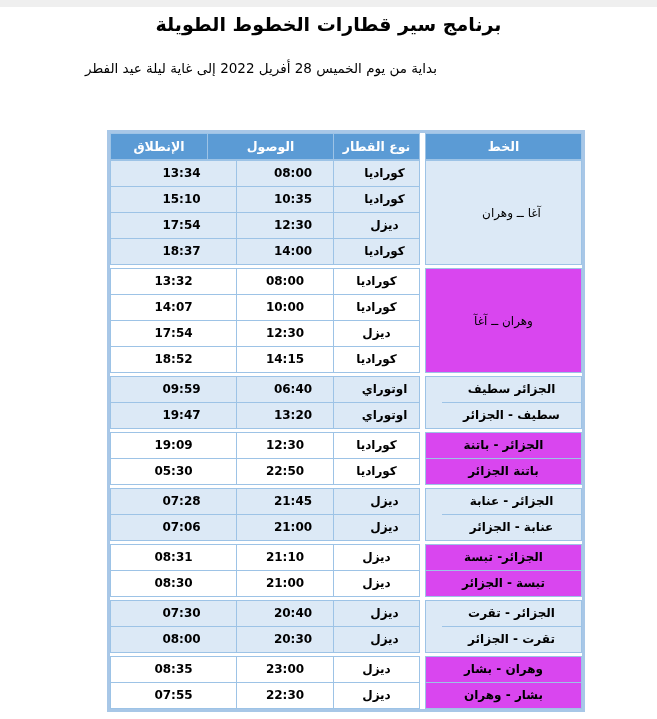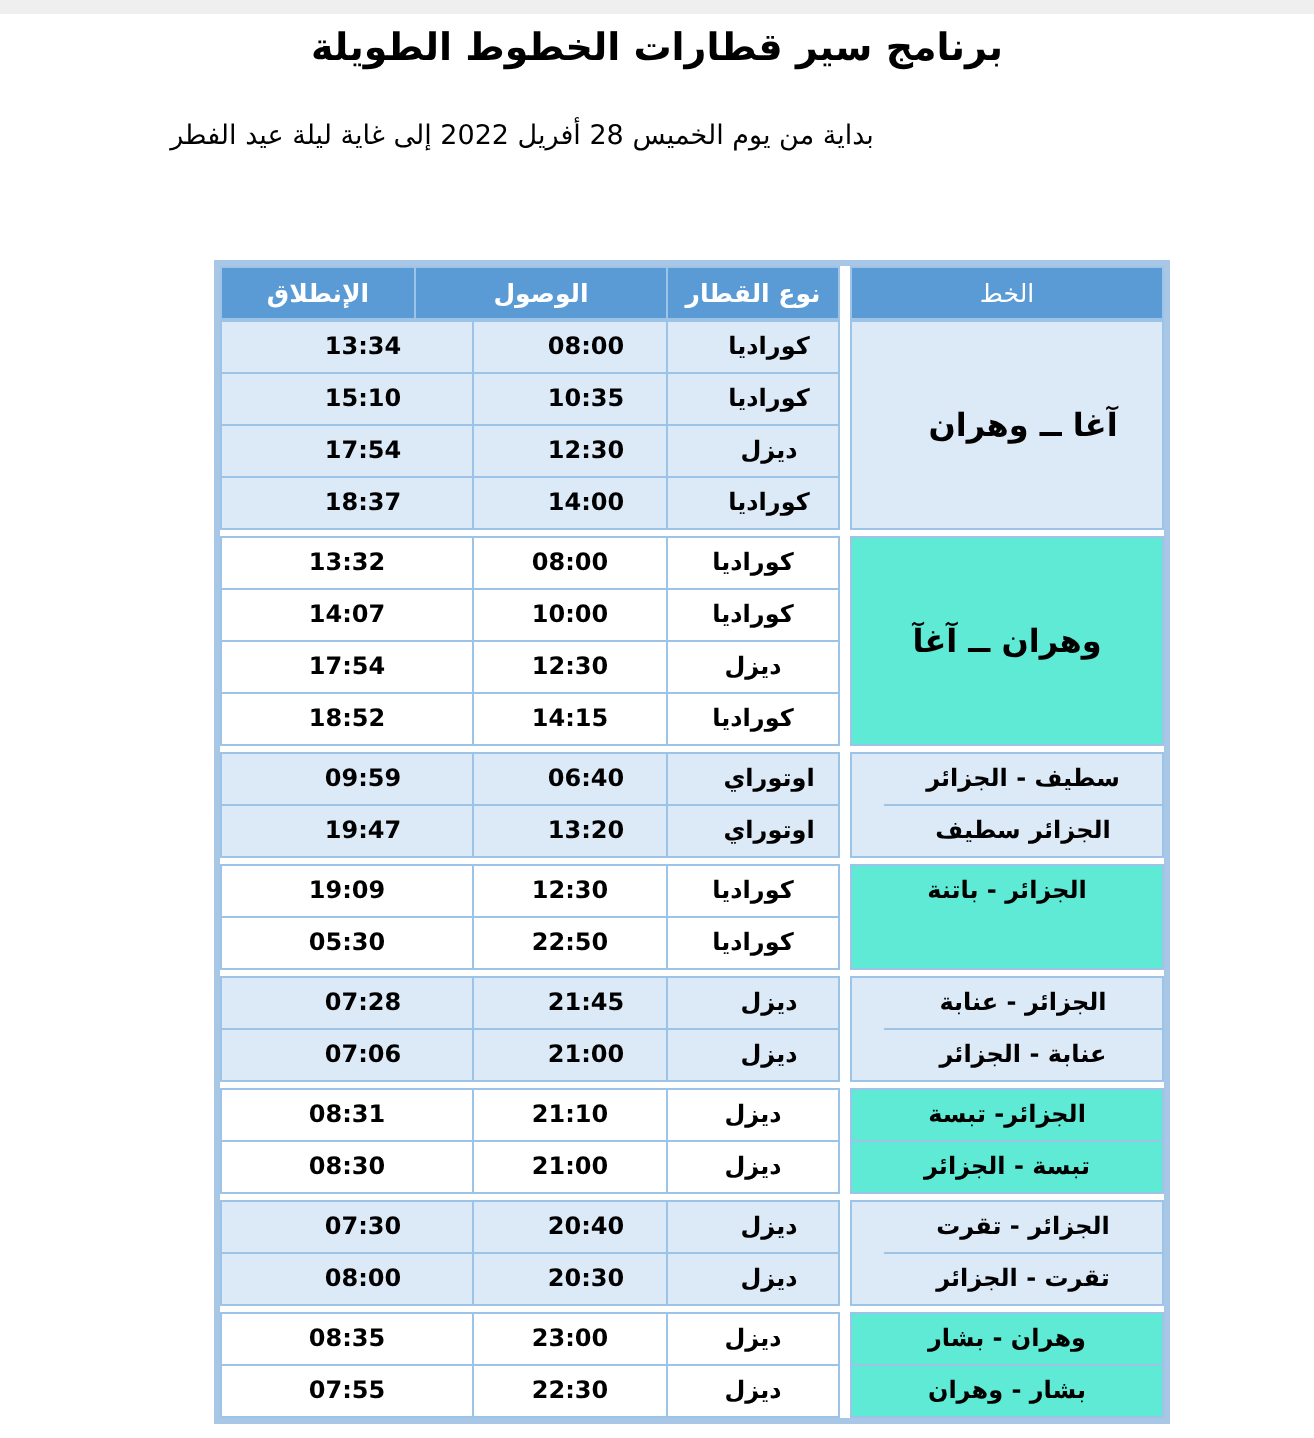--- a/index.html
+++ b/index.html
@@ -41,21 +41,21 @@
   }
   .group{
     display:flex;
     column-gap:5px;
     margin-top:3px;
   }
   .group:first-child{margin-top:0;}
   .line-block{
     width:157px;
     border:1px solid var(--border);
-    background:#5eead4;
+    background:#d946ef;
     display:flex;flex-direction:column;
   }
   .rows-block{
     flex:1;
     border:1px solid var(--border);
     background:#ffffff;
   }
   .row{display:flex;}
   .row + .row{border-top:1px solid var(--border);}
   .cell{
@@ -63,39 +63,39 @@
     text-align:center;
     font-size:12px;font-weight:bold;
     overflow:hidden;white-space:nowrap;
   }
   .cell.type{width:85px;}
   .cell.dep{width:97px;}
   .cell.arr{flex:1;}
   .row .cell + .cell{border-right:1px solid var(--border);}
   .line-merged{
     flex:1;display:flex;align-items:center;justify-content:center;
-    font-size:16px;font-weight:bold;
+    font-size:12px;font-weight:normal;
   }
   .line-row{
     height:25px;line-height:25px;text-align:center;
     font-size:12px;font-weight:bold;
     overflow:hidden;white-space:nowrap;
   }
   .line-row + .line-row{border-top:1px solid var(--border);}
   .group.shaded .cell,
   .group.shaded .line-block{background:var(--band-bg);padding-left:16px;}
   .group.header .cell,
   .group.header .line-block{
     background:var(--header-bg);
     color:var(--header-text);
     font-size:12.5px;
   }
   .group.header .line-block{
     justify-content:center;text-align:center;
-    font-size:12.5px;font-weight:normal;line-height:25px;height:27px;
+    font-size:12.5px;font-weight:bold;line-height:25px;height:27px;
   }
 </style>
 </head>
 <body>
 
 <div class="top-strip"></div>
 
 <div class="doc-title">برنامج سير قطارات الخطوط الطويلة</div>
 <div class="doc-subtitle">بداية من يوم الخميس 28 أفريل 2022 إلى غاية ليلة عيد الفطر</div>
 
@@ -158,38 +158,39 @@
             <div class="cell arr">17:54</div>
           </div>
           <div class="row">
             <div class="cell type">كوراديا</div>
             <div class="cell dep">14:15</div>
             <div class="cell arr">18:52</div>
           </div>
         </div>
       </div><div class="group shaded">
         <div class="line-block">
+          <div class="line-row">الجزائر سطيف</div>
           <div class="line-row">سطيف - الجزائر</div>
-          <div class="line-row">الجزائر سطيف</div>
         </div>
         <div class="rows-block">
           <div class="row">
             <div class="cell type">اوتوراي</div>
             <div class="cell dep">06:40</div>
             <div class="cell arr">09:59</div>
           </div>
           <div class="row">
             <div class="cell type">اوتوراي</div>
             <div class="cell dep">13:20</div>
             <div class="cell arr">19:47</div>
           </div>
         </div>
       </div><div class="group">
         <div class="line-block">
           <div class="line-row">الجزائر - باتنة</div>
+          <div class="line-row">باتنة الجزائر</div>
         </div>
         <div class="rows-block">
           <div class="row">
             <div class="cell type">كوراديا</div>
             <div class="cell dep">12:30</div>
             <div class="cell arr">19:09</div>
           </div>
           <div class="row">
             <div class="cell type">كوراديا</div>
             <div class="cell dep">22:50</div>

